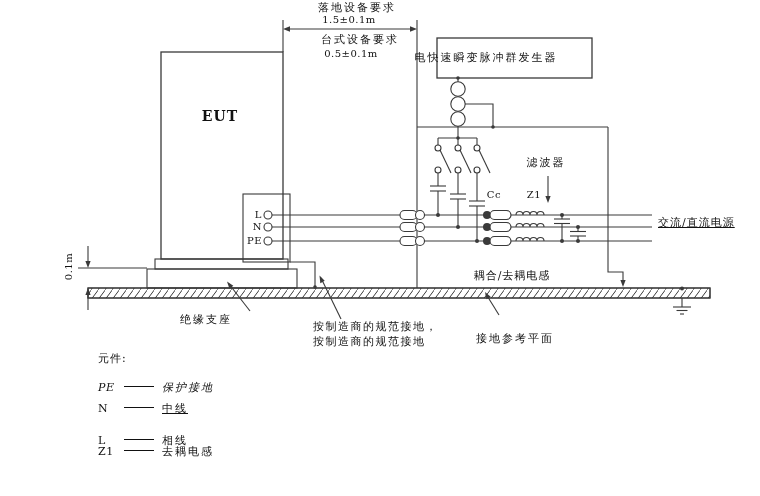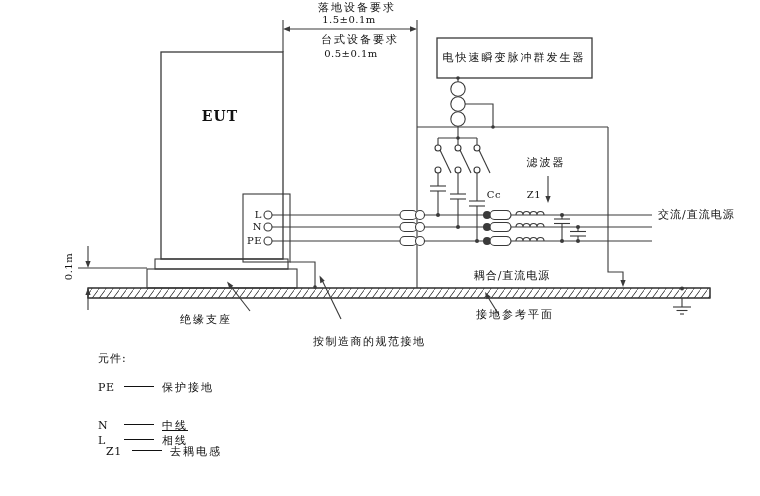--- a/index.html
+++ b/index.html
@@ -196,47 +196,48 @@
       </g>
     </g>
   </svg>
 
   <div class="lbl center" style="left:357px;top:1px;">落地设备要求</div>
   <div class="lbl center dim" style="left:349px;top:13px;">1.5±0.1m</div>
   <div class="lbl center" style="left:360px;top:33px;">台式设备要求</div>
   <div class="lbl center dim" style="left:351px;top:47px;">0.5±0.1m</div>
 
   <div class="lbl center eut" style="left:220px;top:110px;">EUT</div>
-  <div class="lbl center" style="left:514px;top:51px;text-align:right;">电快速瞬变脉冲群发生器</div>
+  <div class="lbl center" style="left:486px;top:51px;text-align:right;">电快速瞬变脉冲群发生器</div>
 
   <div class="term" style="top:209px;">L</div>
   <div class="term" style="top:221px;">N</div>
   <div class="term" style="top:235px;">PE</div>
 
   <div class="lbl center small" style="left:494px;top:188px;">Cc</div>
   <div class="lbl center small" style="left:534px;top:188px;">Z1</div>
 
   <div class="lbl center" style="left:546px;top:156px;">滤波器</div>
-  <div class="lbl center" style="left:512px;top:269px;letter-spacing:1px;">耦合/直流电源</div>
-  <div class="lbl" style="left:658px;top:208px;letter-spacing:1px;">交流/直流电源</div>
-
-  <div class="lbl center" style="left:515px;top:308px;">接地参考平面</div>
+  <div class="lbl center" style="left:512px;top:269px;letter-spacing:1px;">耦合/去耦电感</div>
+  <div class="lbl" style="left:658px;top:216px;letter-spacing:1px;text-decoration:underline;">交流/直流电源</div>
+
+  <div class="lbl center" style="left:515px;top:332px;">接地参考平面</div>
   <div class="lbl center" style="left:206px;top:313px;">绝缘支座</div>
+  <div class="lbl" style="left:313px;top:320px;letter-spacing:1.5px;">按制造商的规范接地，</div>
   <div class="lbl" style="left:313px;top:335px;letter-spacing:1.5px;">按制造商的规范接地</div>
 
   <div class="lbl small vert" style="left:48px;top:260px;width:40px;">0.1m</div>
 
   <div class="lbl" style="left:98px;top:352px;letter-spacing:1px;">元件:</div>
 
-  <div class="legend-row" style="top:380px;">
+  <div class="legend-row" style="top:380px;font-style:italic;">
     <span class="legend-sym">PE</span><span class="legend-dash"></span><span class="legend-desc">保护接地</span>
   </div>
-  <div class="legend-row" style="top:418px;text-decoration:underline;">
+  <div class="legend-row" style="top:401px;text-decoration:underline;">
     <span class="legend-sym">N</span><span class="legend-dash"></span><span class="legend-desc">中线</span>
   </div>
   <div class="legend-row" style="top:417px;margin-top:16px;">
     <span class="legend-sym">L</span><span class="legend-dash"></span><span class="legend-desc">相线</span>
   </div>
-  <div class="legend-row" style="top:444px;margin-left:8px;">
+  <div class="legend-row" style="top:444px;">
     <span class="legend-sym">Z1</span><span class="legend-dash"></span><span class="legend-desc">去耦电感</span>
   </div>
 
 </div>
 
 </body></html>

